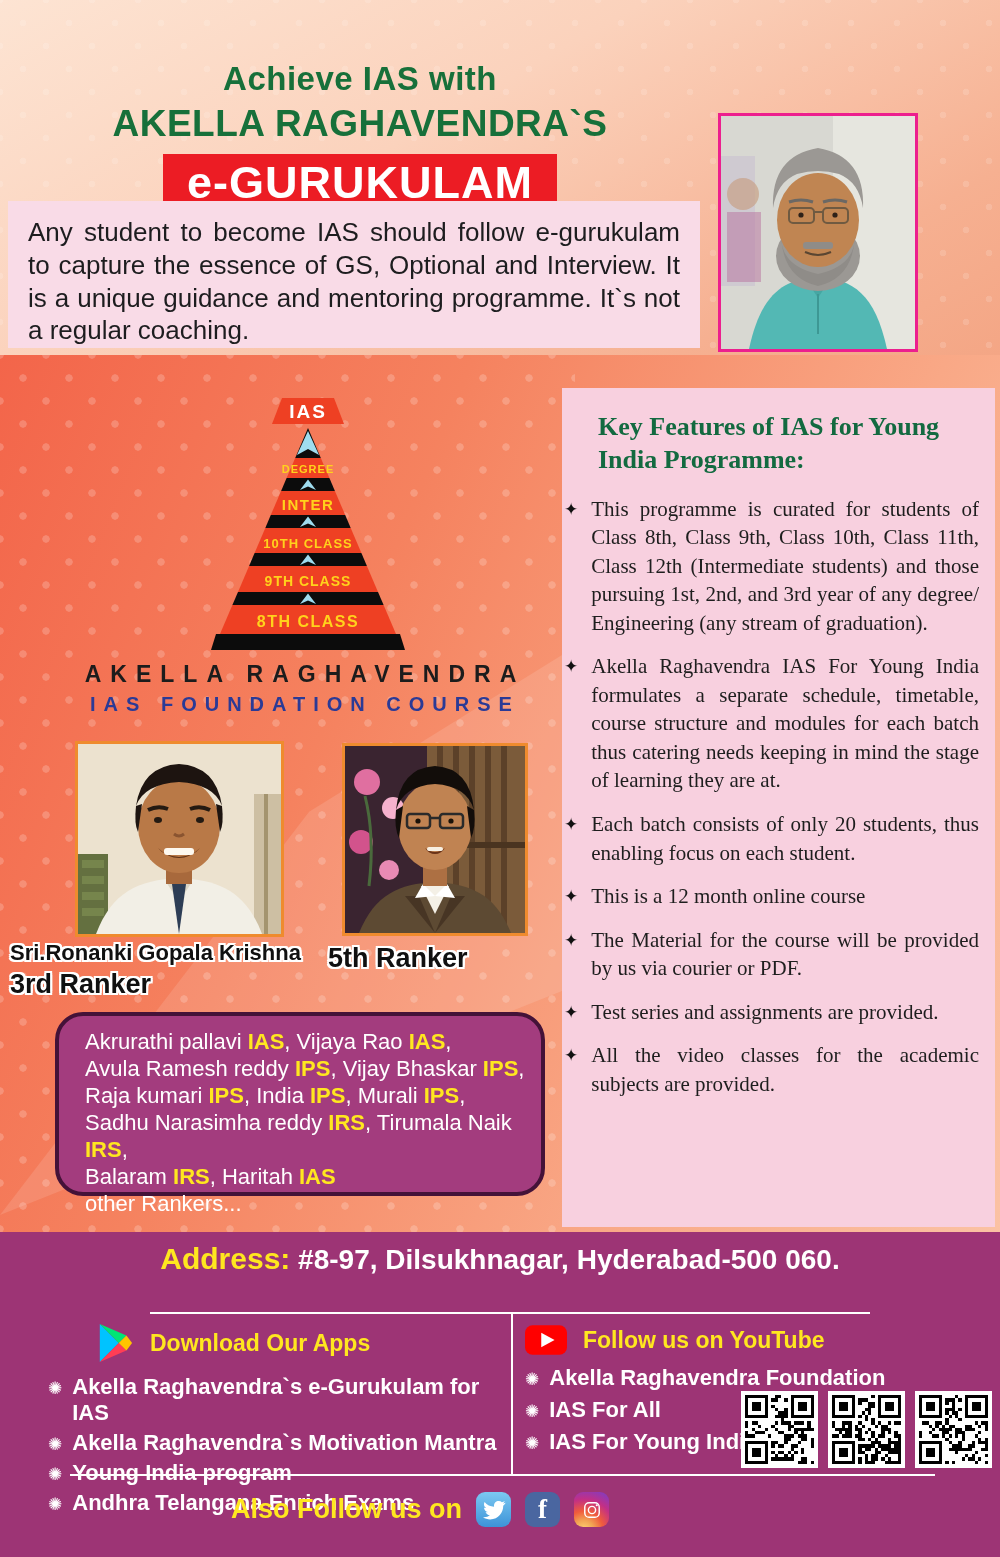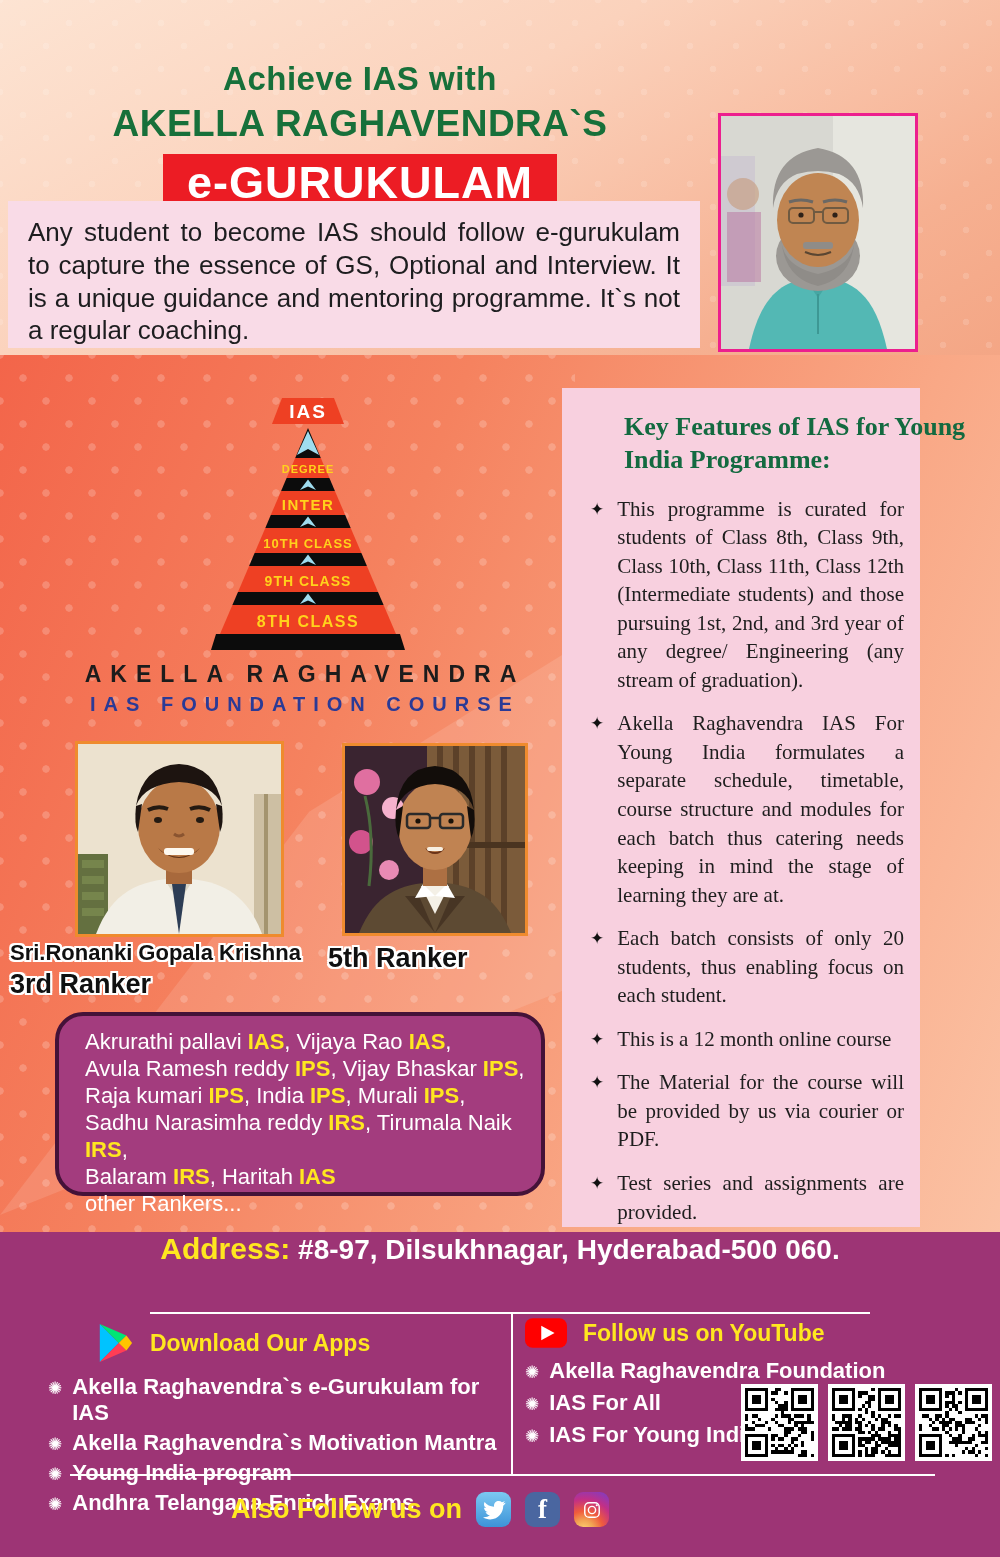--- a/index.html
+++ b/index.html
@@ -50,46 +50,46 @@
   .caption1{left:10px;top:585px;width:338px;}
   .caption2{left:328px;top:585px;width:226px;}
   .ach-name{font-size:22px;}
   .ach-rank{font-size:27px;margin-top:3px;}
 
   .rankers-box{position:absolute;left:55px;top:657px;width:490px;height:184px;background:#a33c7e;
     border:4px solid #441238;border-radius:28px;box-sizing:border-box;padding:12px 10px 0 26px;
     color:#fff;font-size:22px;line-height:27px;}
   .rankers-box .hl{color:#ffe71f;font-weight:700;}
 
-  .features-panel{position:absolute;left:562px;top:33px;width:358px;height:839px;background:#f8d0df;
-    box-sizing:border-box;padding:22px 16px 0 28px;font-family:"Liberation Serif",serif;}
+  .features-panel{position:absolute;left:562px;top:33px;width:433px;height:839px;background:#f8d0df;
+    box-sizing:border-box;padding:22px 16px 0 2px;font-family:"Liberation Serif",serif;}
   .feat-title{margin:0 8px 0 34px;font-size:26px;font-weight:700;color:#136a40;line-height:1.28;width:372px;}
   .features-list{list-style:none;margin:18px 0 0;padding:0;}
   .features-list li{display:flex;gap:13px;margin-bottom:15px;font-size:21px;line-height:1.36;color:#1e1e1e;}
   .features-list .star{flex:0 0 auto;font-family:"DejaVu Sans",sans-serif;font-size:17px;color:#111;padding-top:3px;}
   .features-list .ftxt{flex:1;display:block;text-align:justify;}
 
   
   .footer{position:absolute;left:0;top:1232px;width:1000px;height:325px;background:#9d3475;color:#fff;}
-  .addr-line1{text-align:center;font-size:28px;font-weight:800;}
+  .addr-line1{text-align:center;padding-top:10px;font-size:28px;font-weight:800;}
   .addr-label{color:#ffe71f;font-size:30px;font-weight:800;}
   .addr-line2{text-align:center;font-size:25px;font-weight:800;margin-top:4px;}
   .rule-top{position:absolute;left:150px;top:80px;width:720px;height:2px;background:#fff;}
   .v-div{position:absolute;left:511px;top:80px;width:2px;height:162px;background:#fff;}
   .rule-bottom{position:absolute;left:70px;top:242px;width:865px;height:2px;background:#fff;}
 
   .apps-col{position:absolute;left:48px;top:90px;width:460px;}
   .col-head{display:flex;align-items:center;gap:16px;}
   .apps-col .col-head{margin-left:48px;}
   .col-title{color:#ffe71f;font-size:23px;font-weight:800;}
   .blist{list-style:none;margin:10px 0 0;padding:0;}
   .blist li{display:flex;align-items:baseline;gap:10px;font-size:22px;font-weight:800;margin:4px 0;}
   .burst{font-family:"DejaVu Sans",sans-serif;font-size:17px;flex:0 0 auto;}
 
-  .yt-col{position:absolute;left:525px;top:86px;width:470px;}
+  .yt-col{position:absolute;left:525px;top:93px;width:470px;}
   .yt-col .blist li{margin:6px 0;}
   .qr-row{position:absolute;left:216px;top:66px;display:flex;gap:10px;}
   .qr-wrap{width:77px;height:77px;background:#fff;padding:4px;box-sizing:border-box;}
   .qr-wrap svg{display:block;width:100%;height:100%;shape-rendering:crispEdges;}
 
   .also-row{position:absolute;left:0;top:260px;width:840px;display:flex;align-items:center;justify-content:center;gap:14px;}
   .also-label{color:#ffe71f;font-size:27px;font-weight:800;}
   .soc{width:35px;height:35px;border-radius:9px;display:flex;align-items:center;justify-content:center;}
   .soc-tw{background:linear-gradient(180deg,#7cc9f2,#3d93d8);}
   .soc-fb{background:#4a66a0;color:#fff;font-size:27px;font-weight:800;font-family:"Liberation Serif",serif;}

